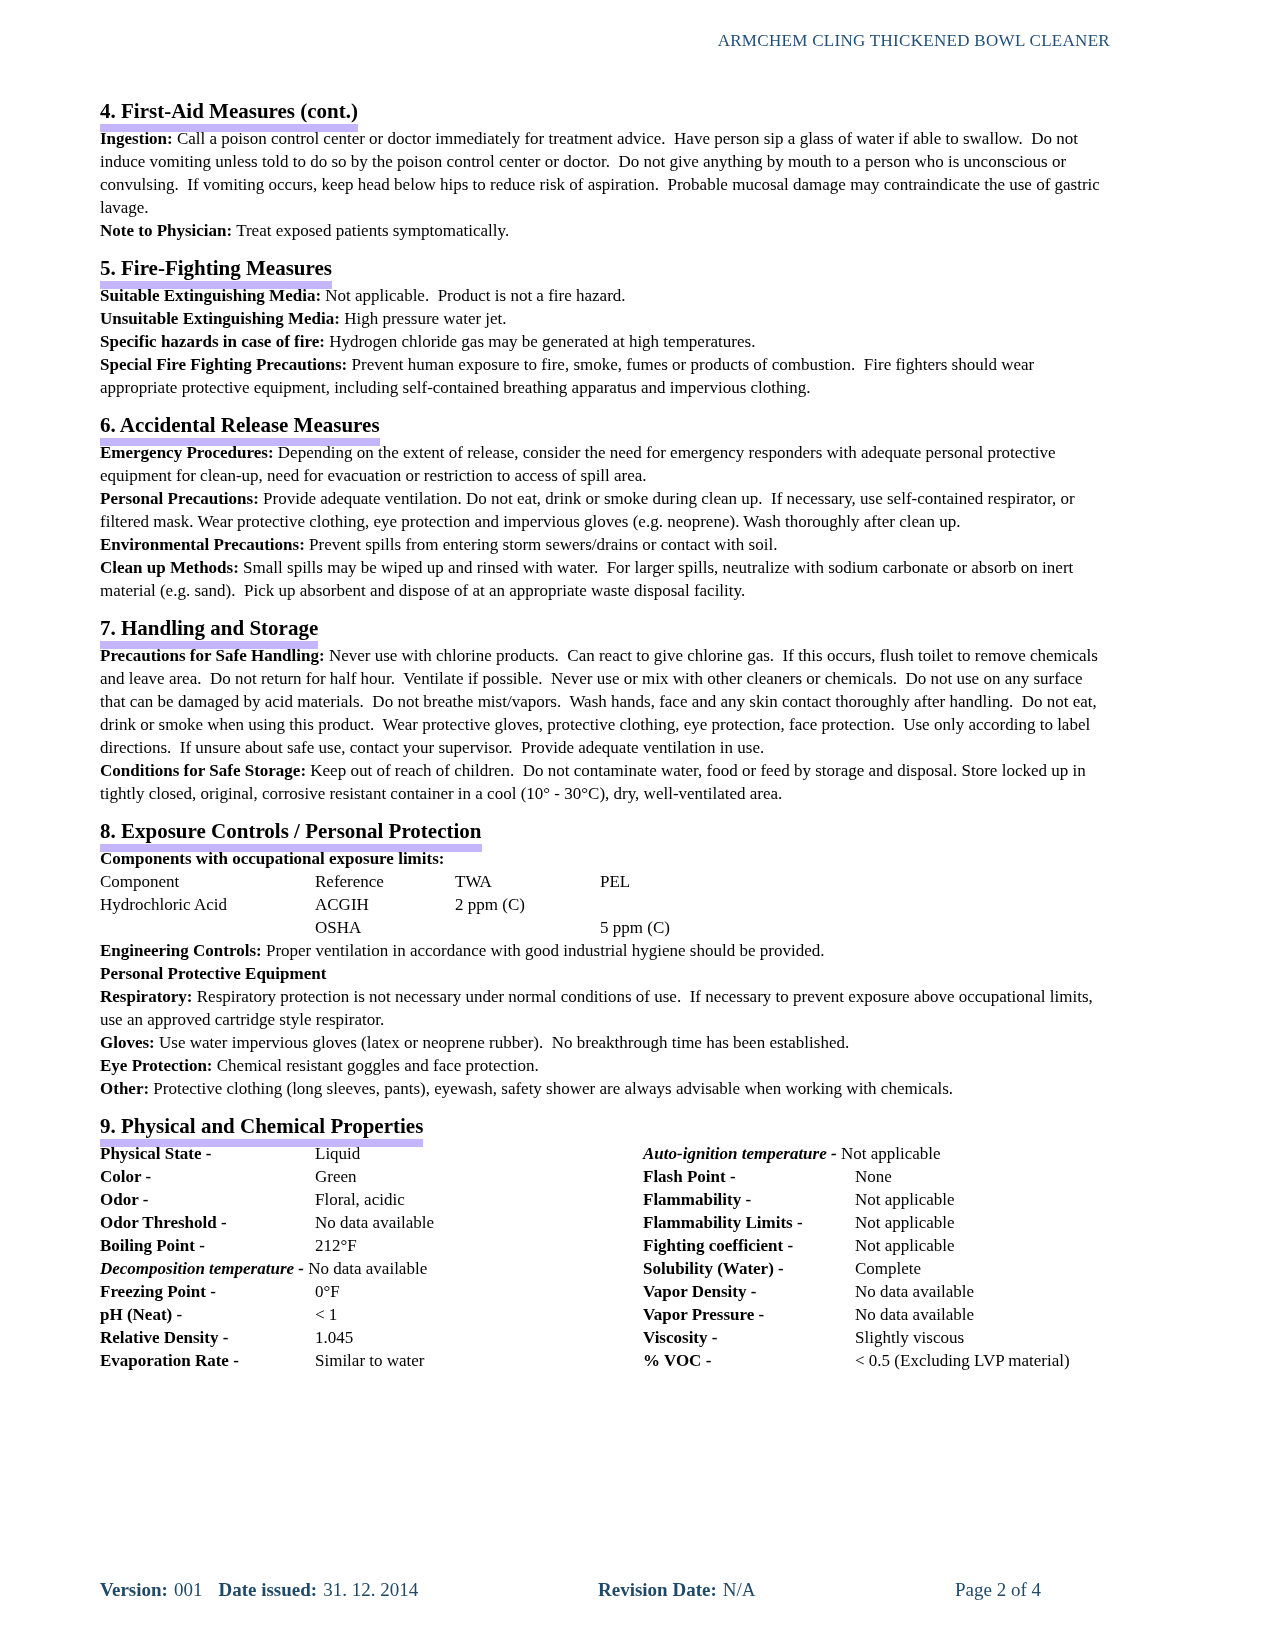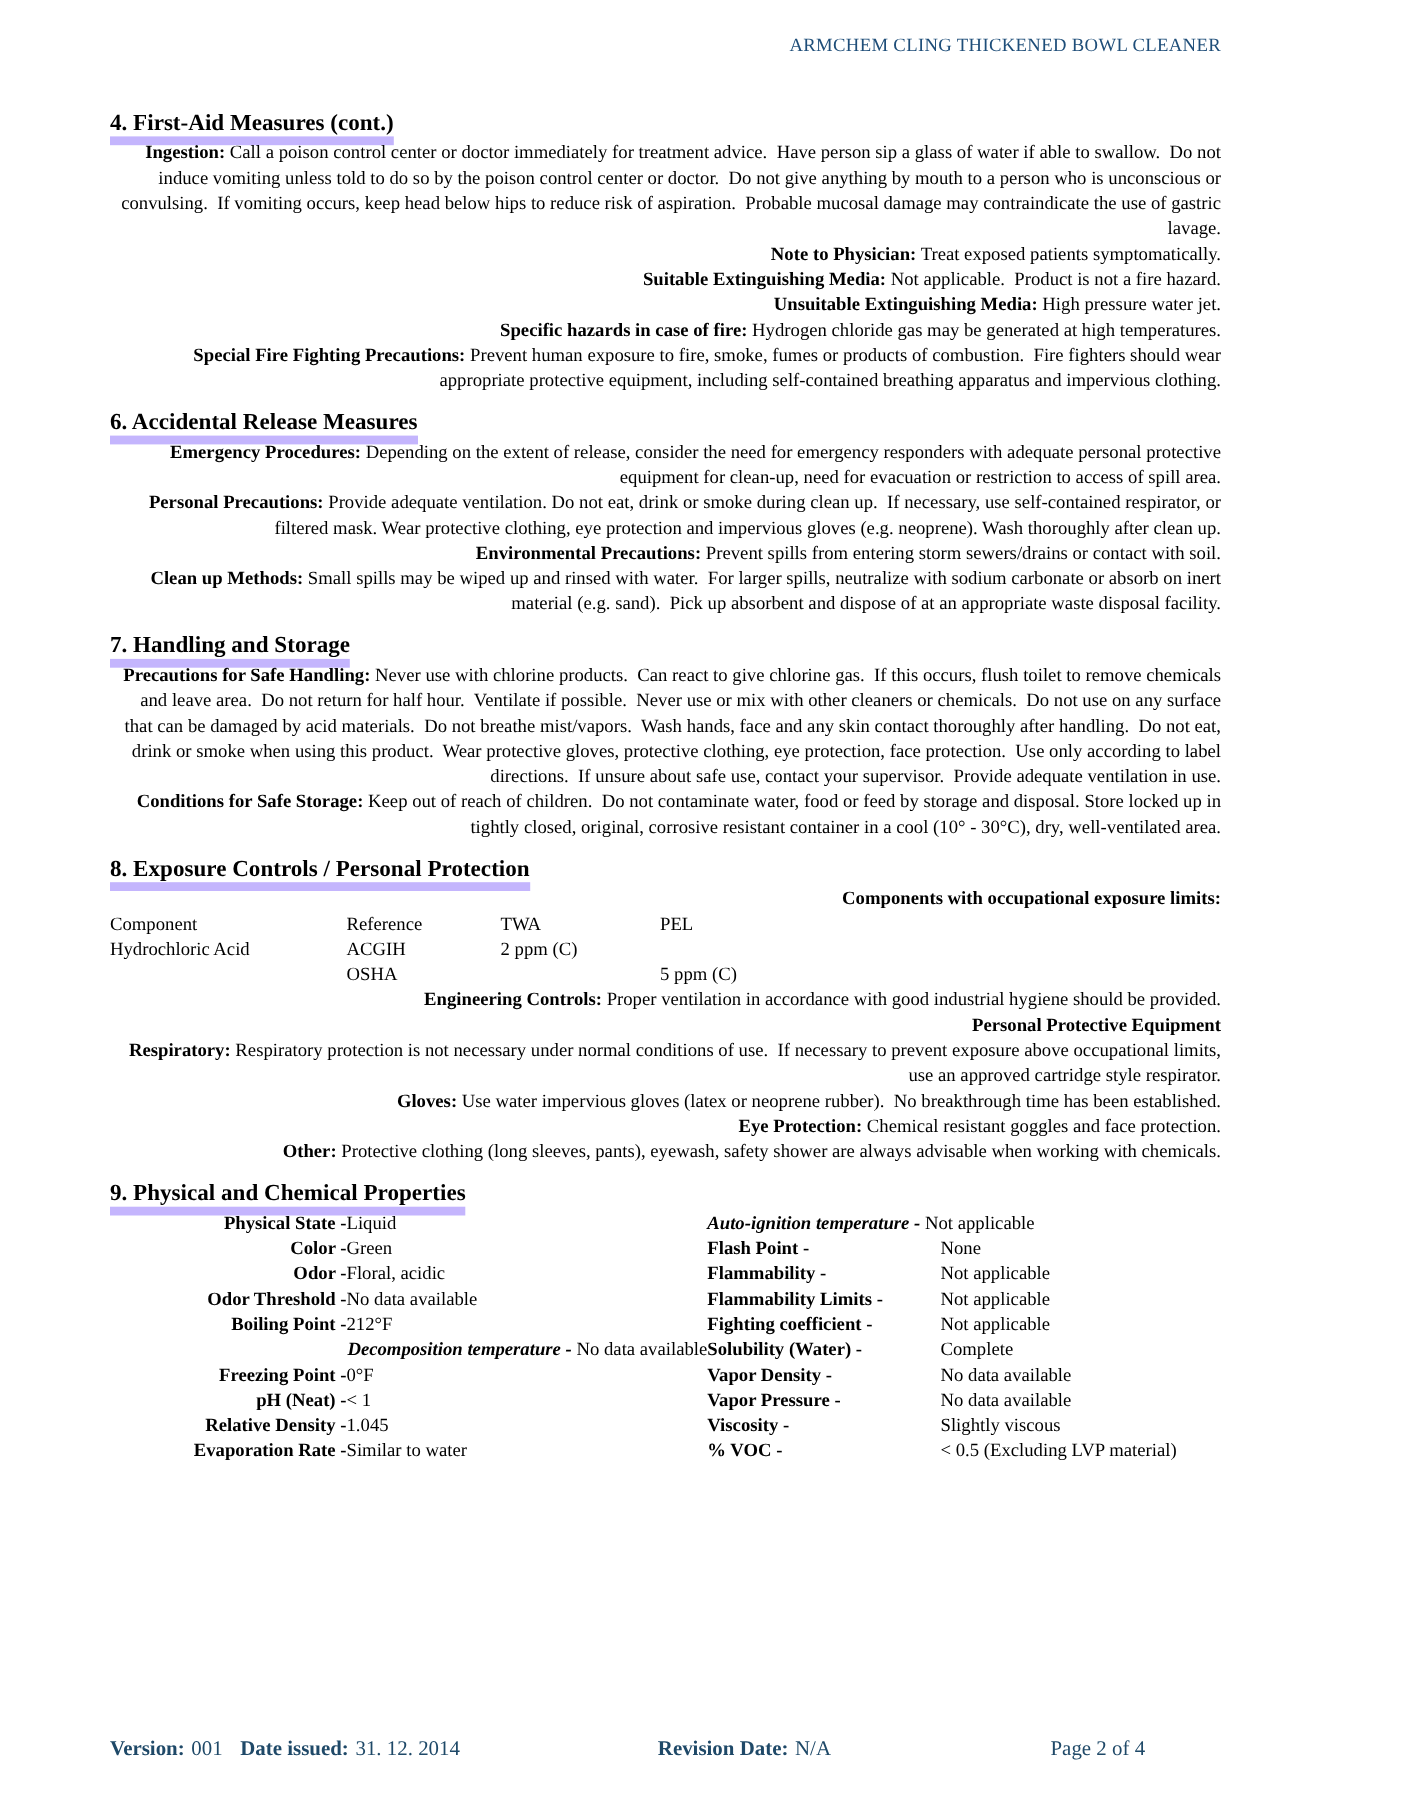--- a/index.html
+++ b/index.html
@@ -28,29 +28,28 @@
     font-weight: 700;
     margin: 13px 0 3px 0;
   }
   .section:first-child .heading { margin-top: 0; }
   .hu { border-bottom: 8px solid #c4b5fd; padding-bottom: 1px; }
   .para {
     margin: 0;
     font-size: 17px;
     line-height: 23px;
     white-space: pre-wrap;
-    text-align: right;
   }
   .para .plab { font-weight: 700; }
   .boldline { font-weight: 700; }
   .xtable { font-size: 17px; line-height: 23px; }
   .xrow { display: grid; grid-template-columns: 215px 140px 145px auto; }
   .xcell { white-space: pre-wrap; }
   .props { display: flex; font-size: 17px; line-height: 23px; }
-  .pcol.left  { width: 543px; flex: none; text-align: right; }
+  .pcol.left  { width: 543px; flex: none; }
   .pcol.right { flex: 1; }
   .prow { display: flex; margin: 0; }
   .prow .plabel { flex: 0 0 215px; font-weight: 700; }
   .pcol.right .prow .plabel { flex-basis: 212px; }
   .prow .pvalue { white-space: pre-wrap; }
   .prow.inline { display: block; }
   .prow.inline .plabel { display: inline; font-style: italic; }
   .footer {
     position: absolute;
     top: 1578px;
@@ -74,20 +73,21 @@
     <div class="doc-header">
       <span>ARMCHEM CLING THICKENED BOWL CLEANER</span>
     </div>
     <main id="sections">
         <section class="section">
           <h2 class="heading"><span class="hu">4. First-Aid Measures (cont.)</span></h2>
           <p class="para"><b class="plab">Ingestion:</b><span class="ptxt"> Call a poison control center or doctor immediately for treatment advice.  Have person sip a glass of water if able to swallow.  Do not induce vomiting unless told to do so by the poison control center or doctor.  Do not give anything by mouth to a person who is unconscious or convulsing.  If vomiting occurs, keep head below hips to reduce risk of aspiration.  Probable mucosal damage may contraindicate the use of gastric lavage.</span></p>
           <p class="para"><b class="plab">Note to Physician:</b><span class="ptxt"> Treat exposed patients symptomatically.</span></p>
         </section>
         <section class="section">
+          <h2 class="heading"><span class="hu">5. Fire-Fighting Measures</span></h2>
           <p class="para"><b class="plab">Suitable Extinguishing Media:</b><span class="ptxt"> Not applicable.  Product is not a fire hazard.</span></p>
           <p class="para"><b class="plab">Unsuitable Extinguishing Media:</b><span class="ptxt"> High pressure water jet.</span></p>
           <p class="para"><b class="plab">Specific hazards in case of fire:</b><span class="ptxt"> Hydrogen chloride gas may be generated at high temperatures.</span></p>
           <p class="para"><b class="plab">Special Fire Fighting Precautions:</b><span class="ptxt"> Prevent human exposure to fire, smoke, fumes or products of combustion.  Fire fighters should wear appropriate protective equipment, including self-contained breathing apparatus and impervious clothing.</span></p>
         </section>
         <section class="section">
           <h2 class="heading"><span class="hu">6. Accidental Release Measures</span></h2>
           <p class="para"><b class="plab">Emergency Procedures:</b><span class="ptxt"> Depending on the extent of release, consider the need for emergency responders with adequate personal protective equipment for clean-up, need for evacuation or restriction to access of spill area.</span></p>
           <p class="para"><b class="plab">Personal Precautions:</b><span class="ptxt"> Provide adequate ventilation. Do not eat, drink or smoke during clean up.  If necessary, use self-contained respirator, or filtered mask. Wear protective clothing, eye protection and impervious gloves (e.g. neoprene). Wash thoroughly after clean up.</span></p>
           <p class="para"><b class="plab">Environmental Precautions:</b><span class="ptxt"> Prevent spills from entering storm sewers/drains or contact with soil.</span></p>

